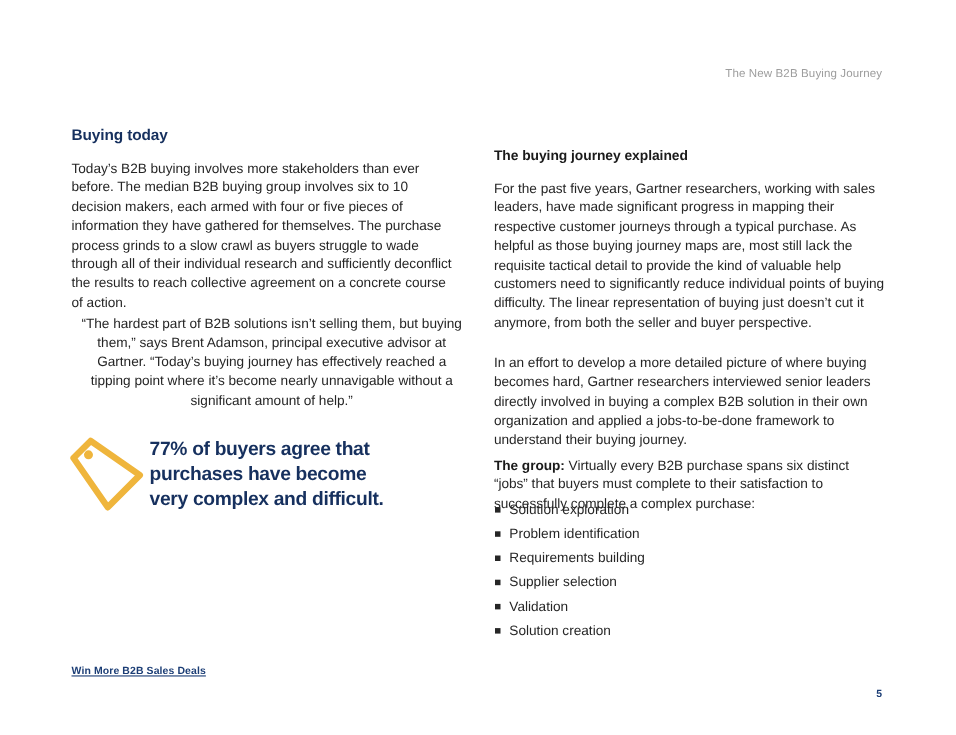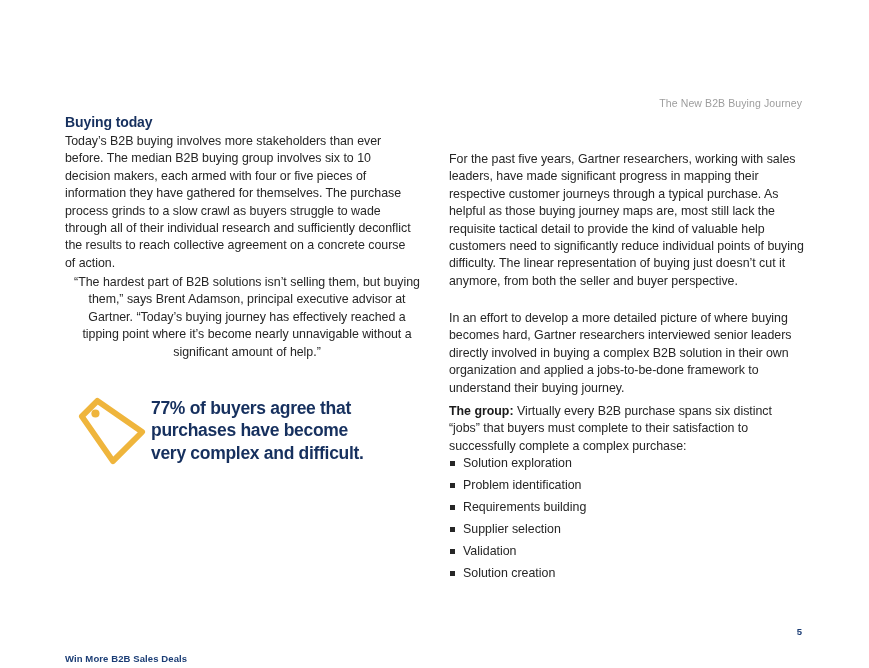--- a/index.html
+++ b/index.html
@@ -21,50 +21,50 @@
 
   .running-head {
     position: absolute;
     top: 60px;
     right: 67px;
     font-size: 10.5px;
     line-height: 14px;
     color: #9d9d9d;
     letter-spacing: 0.1px;
     white-space: nowrap;
-    margin-top: 36px;
   }
 
   .col-heading-navy {
     position: absolute;
     left: 65px;
     top: 113px;
     font-size: 14px;
     line-height: 18px;
     font-weight: bold;
     color: #16305e;
     letter-spacing: -0.1px;
   }
 
   .body-text {
     position: absolute;
     font-size: 12.4px;
     line-height: 17.4px;
     color: #262626;
     text-align: left;
     letter-spacing: -0.02px;
+    margin-top: 12px;
   }
 
   .left-p1 { left: 65px; top: 133px; width: 348px; }
   .left-p2 { left: 73px; top: 274px; width: 348px; text-align: center; }
 
   
   .callout {
     position: absolute;
-    left: 76px;
+    left: 61px;
     top: 393px;
     width: 350px;
     height: 74px;
   }
   .callout-icon {
     position: absolute;
     left: 0px;
     top: 2px;
     width: 70px;
     height: 70px;
@@ -120,26 +120,27 @@
   }
   .bullet-label {
     display: block;
     margin-left: 14px;
   }
 
   
   .footer-title {
     position: absolute;
     left: 65px;
-    top: 652px;
+    top: 604px;
     font-size: 9.5px;
     line-height: 13px;
     font-weight: bold;
     color: #1b3d75;
     letter-spacing: 0.1px;
+    text-decoration: underline;
   }
   .footer-page {
     position: absolute;
     right: 67px;
     top: 625px;
     font-size: 9.5px;
     line-height: 13px;
     font-weight: bold;
     color: #1b3d75;
   }
@@ -164,20 +165,21 @@
         <circle cx="20" cy="19" r="4.2" fill="#EFB53C"></circle>
       </svg>
     </span>
     <div class="callout-text">
       <div>77% of buyers agree that</div>
       <div>purchases have become</div>
       <div>very complex and difficult.</div>
     </div>
   </div>
 
+  <div class="col-heading-black">The buying journey explained</div>
 
   <div class="body-text right-p1">For the past five years, Gartner researchers, working with sales leaders, have made significant progress in mapping their respective customer journeys through a typical purchase. As helpful as those buying journey maps are, most still lack the requisite tactical detail to provide the kind of valuable help customers need to significantly reduce individual points of buying difficulty. The linear representation of buying just doesn’t cut it anymore, from both the seller and buyer perspective.</div>
 
   <div class="body-text right-p2">In an effort to develop a more detailed picture of where buying becomes hard, Gartner researchers interviewed senior leaders directly involved in buying a complex B2B solution in their own organization and applied a jobs-to-be-done framework to understand their buying journey.</div>
 
   <div class="body-text right-p3"><span class="lead-in">The group:</span><span> Virtually every B2B purchase spans six distinct “jobs” that buyers must complete to their satisfaction to successfully complete a complex purchase:</span></div>
 
   <div class="bullet-list">
     <div class="bullet-row">
       <span class="bullet-square"></span>

